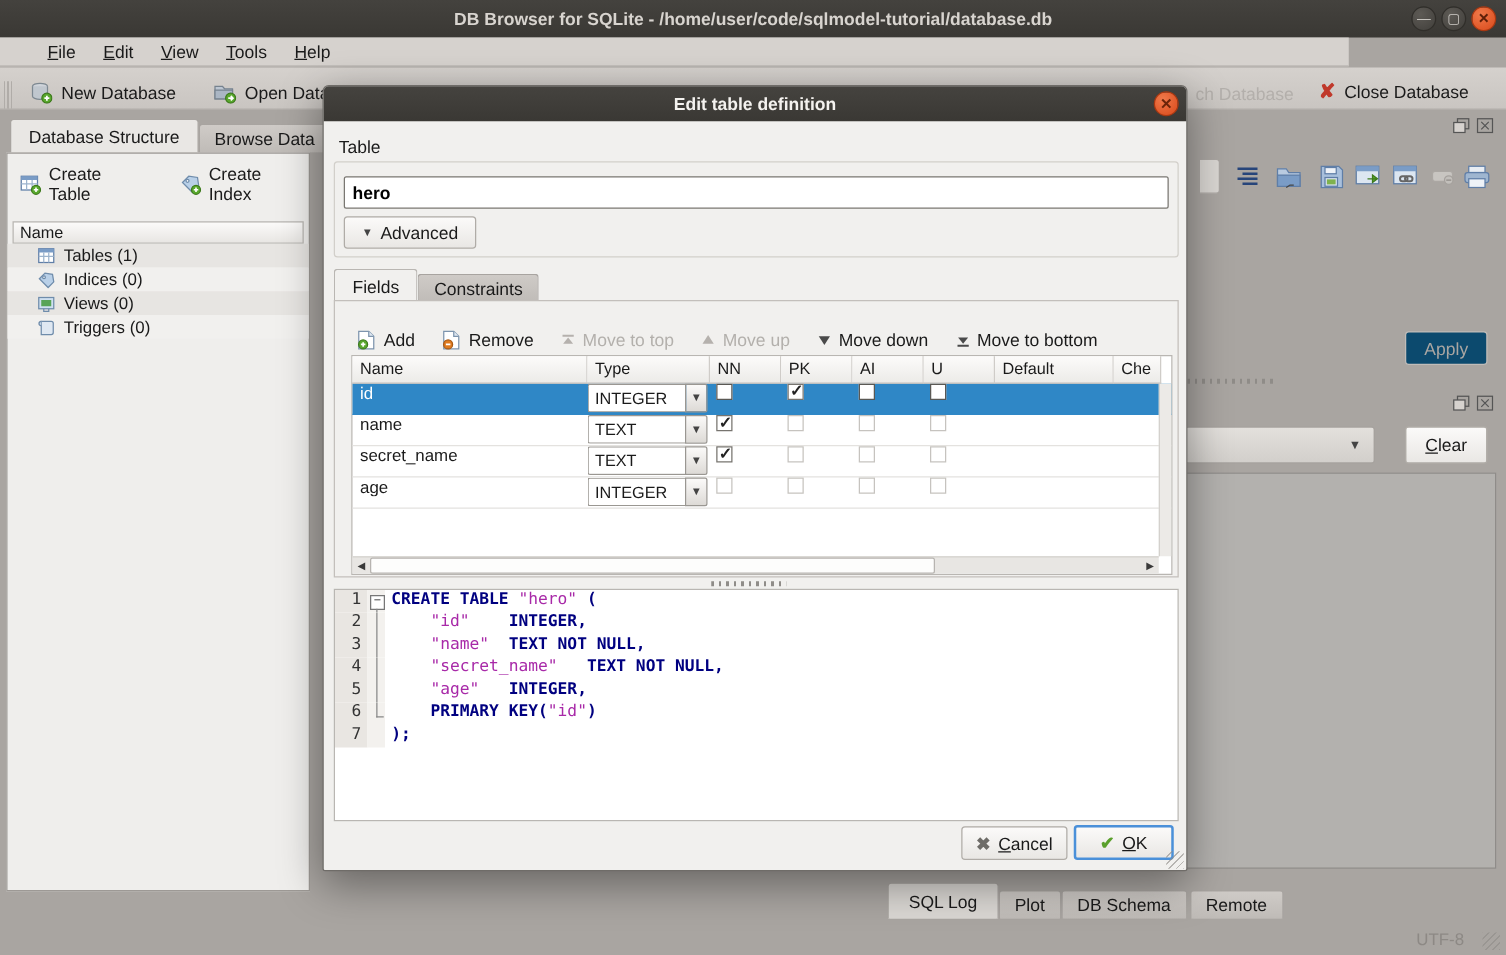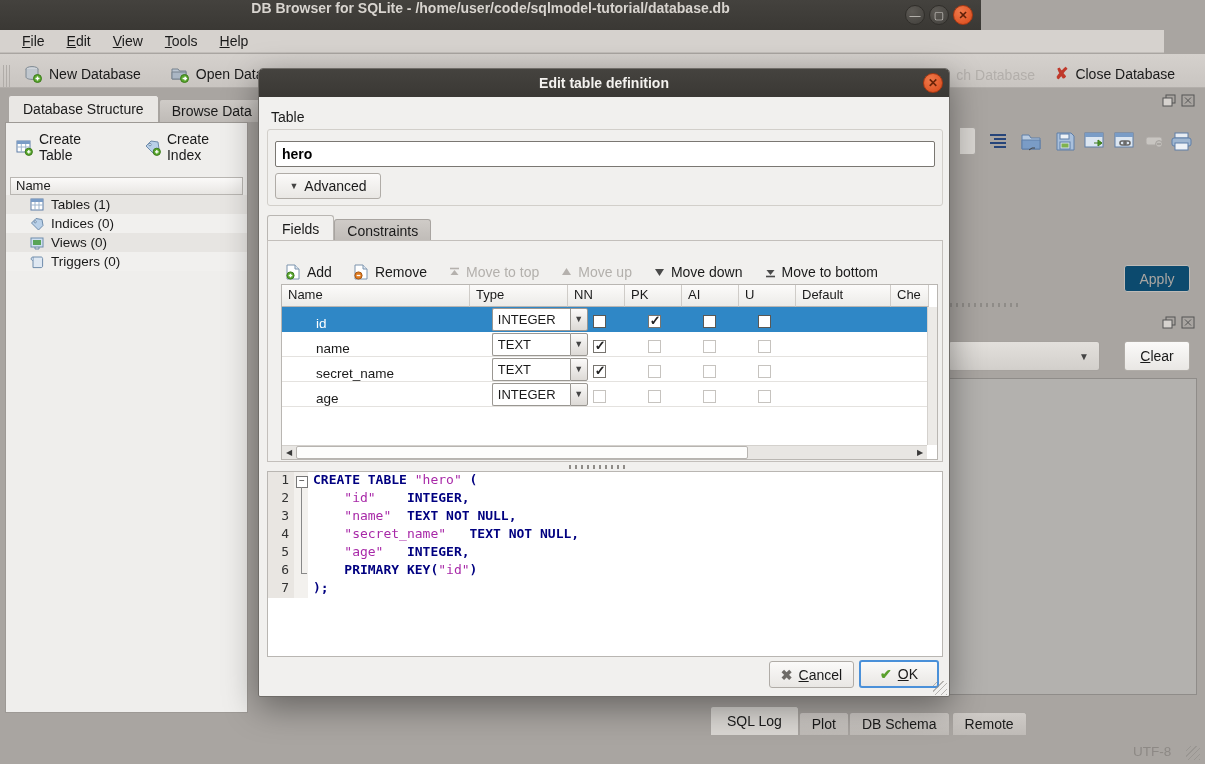--- a/index.html
+++ b/index.html
@@ -1,26 +1,26 @@
 <!DOCTYPE html>
 <html><head>
 <meta charset="utf-8">
 <style>
   * { margin:0; padding:0; box-sizing:border-box; }
   html,body { width:1205px; height:764px; overflow:hidden; }
   body { font-family:"Liberation Sans", sans-serif; background:#a9a5a1; position:relative; font-size:14px; color:#1a1a1a;}
   #root { position:absolute; inset:0; }
 
   
-  .titlebar { position:absolute; left:0; top:0; width:981px; height:30px; background:linear-gradient(#44423e,#3a3834); display:flex; justify-content:center; }
+  .titlebar { position:absolute; left:0; top:0; width:1205px; height:30px; background:linear-gradient(#44423e,#3a3834); display:flex; align-items:center; justify-content:center; }
   .titlebar .title { color:#d8d4cf; font-weight:bold; font-size:14px; }
   .wbtns { position:absolute; right:8px; top:5px; display:flex; gap:4px; }
   .wbtn { width:20px; height:20px; border-radius:50%; background:radial-gradient(circle at 35% 30%, #5d5a55, #413f3b); border:1px solid #302e2a; color:#cfccc7; font-size:11px; line-height:18px; text-align:center; }
   .wbtn.close { background:radial-gradient(circle at 35% 30%, #f0794a, #d9491a); border-color:#a83812; color:#5e1f08; font-weight:bold; }
-  .menubar { position:absolute; left:0; top:30px; width:1164px; height:23px; background:#d6d2ce; border-bottom:1px solid #c2beba; display:flex; align-items:center; padding-left:12px; gap:2px; }
+  .menubar { position:absolute; left:0; top:30px; width:1079px; height:23px; background:#d6d2ce; border-bottom:1px solid #c2beba; display:flex; align-items:center; padding-left:28px; gap:2px; }
   .menuitem { padding:2px 10px; }
   .toolbar { position:absolute; left:0; top:54px; width:1205px; height:34px; background:linear-gradient(#d5d1cd,#c9c5c1); border-bottom:1px solid #b2aeaa; display:flex; align-items:flex-end; }
   .grip { width:7px; height:22px; margin:0 6px 0 3px; background:repeating-linear-gradient(90deg,#b0aca8 0 1px,transparent 1px 3px); }
   .tbtn { display:flex; align-items:center; gap:7px; padding:4px 8px; font-size:14px; }
   .tbtn.disabled { color:#b3afab; }
   .spacer { flex:1; }
 
   
   .btn { background:linear-gradient(#fbfaf9,#e9e7e4); border:1px solid #b0aca7; border-radius:3px; text-align:center; font-size:14px; color:#1a1a1a; display:flex; align-items:center; justify-content:center; gap:6px; }
   .btn.disabled { background:#0c4a6e; color:#aaa6a2; border-color:#c0bcb8;text-align:center; }
@@ -61,21 +61,21 @@
   .dtabs { position:absolute; left:8px; top:146px; display:flex; align-items:flex-end; }
   .dtabs .tab.active { background:#f1f0ee; border-color:#b9b6b2; padding:5px 14px; }
   .fieldsframe { position:absolute; left:8px; top:171px; width:676px; height:222px; border:1px solid #c3bfbb; background:#f1f0ee; }
   .factions { position:absolute; left:18px; top:7px; display:flex; align-items:center; gap:22px;margin-top:16px; }
   .faction { display:flex; align-items:center; gap:6px; font-size:14px; }
   .faction.disabled { color:#b3b0ac; }
 
   .grid { position:absolute; left:13px; top:43px; width:657px; height:176px; border:1px solid #b9b6b2; background:#fff; }
   .ghead { display:flex; height:22px; }
   .gh { border-right:1px solid #cfccc8; border-bottom:1px solid #b9b6b2; background:linear-gradient(#fcfbfa,#ecebe8); padding:2px 6px; font-size:13px; overflow:hidden; white-space:nowrap; }
-  .grow { display:flex; height:25px; align-items:flex-end; border-bottom:1px solid #e4e2df; font-size:13.5px;padding-left:28px; }
+  .grow { display:flex; height:25px; align-items:flex-start; border-bottom:1px solid #e4e2df; font-size:13.5px; }
   .grow.sel { background:#2f87c6; color:#fff; border-bottom-color:#2f87c6; }
   .gc { padding:0 6px; overflow:hidden; white-space:nowrap; }
   .typewrap { display:flex; align-items:center; height:23px; }
   .typebox { width:78px; height:23px; background:#fff; border:1px solid #9a9792; border-right:none; border-radius:2px 0 0 2px; font-size:13px; padding:3px 5px; color:#1a1a1a; }
   .typebtn { width:18px; height:23px; background:linear-gradient(#fbfaf9,#dddad6); border:1px solid #9a9792; border-radius:0 2px 2px 0; font-size:9px; color:#444; text-align:center; line-height:21px; }
   .cb { width:13px; height:13px; border:1px solid #c6c3bf; background:#fff; display:inline-block; margin-left:5px; position:relative; }
   .sel .cb { border-color:#5a5854; }
   .cb.on { border-color:#77746f; }
   .cb.on::after { content:"✓"; position:absolute; left:1px; top:-3px; font-size:13px; color:#222; font-weight:bold; }
   .vscroll { position:absolute; right:0; top:22px; bottom:14px; width:10px; background:#eceae7; border-left:1px solid #d4d1cd; }

